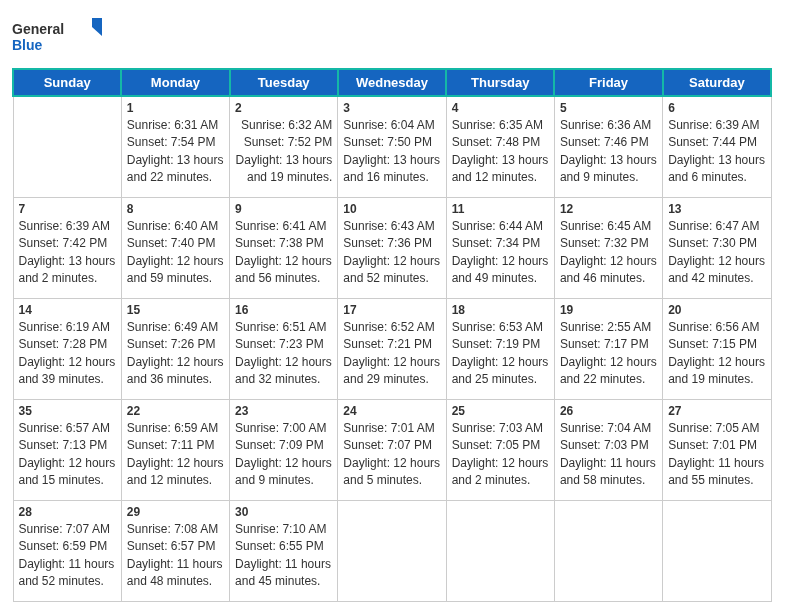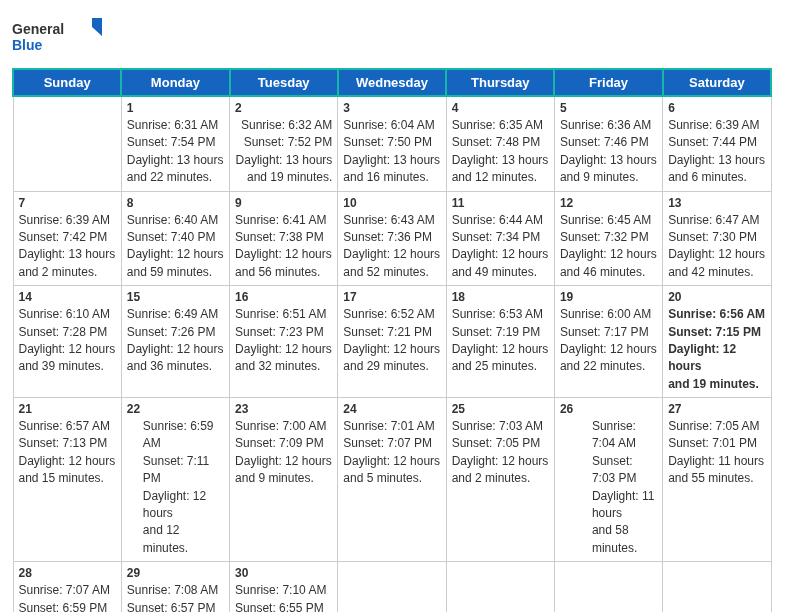--- a/index.html
+++ b/index.html
@@ -204,21 +204,21 @@
             <span class="day-number">13</span>
             <div class="day-info" style="white-space: pre-line;">Sunrise: 6:47 AM
 Sunset: 7:30 PM
 Daylight: 12 hours
 and 42 minutes.</div>
           </td>
         </tr>
         <tr>
           <td>
             <span class="day-number">14</span>
-            <div class="day-info" style="white-space: pre-line;">Sunrise: 6:10 AM
+            <div class="day-info" style="white-space: pre-line;">Sunrise: 6:19 AM
 Sunset: 7:28 PM
 Daylight: 12 hours
 and 39 minutes.</div>
           </td>
           <td>
             <span class="day-number">15</span>
             <div class="day-info" style="white-space: pre-line;">Sunrise: 6:49 AM
 Sunset: 7:26 PM
 Daylight: 12 hours
 and 36 minutes.</div>
@@ -239,44 +239,44 @@
           </td>
           <td>
             <span class="day-number">18</span>
             <div class="day-info" style="white-space: pre-line;">Sunrise: 6:53 AM
 Sunset: 7:19 PM
 Daylight: 12 hours
 and 25 minutes.</div>
           </td>
           <td>
             <span class="day-number">19</span>
-            <div class="day-info" style="white-space: pre-line;">Sunrise: 6:00 AM
+            <div class="day-info" style="white-space: pre-line;">Sunrise: 2:55 AM
 Sunset: 7:17 PM
 Daylight: 12 hours
 and 22 minutes.</div>
           </td>
           <td>
             <span class="day-number">20</span>
-            <div class="day-info" style="white-space: pre-line; font-weight: bold;">Sunrise: 6:56 AM
+            <div class="day-info" style="white-space: pre-line;">Sunrise: 6:56 AM
 Sunset: 7:15 PM
 Daylight: 12 hours
 and 19 minutes.</div>
           </td>
         </tr>
         <tr>
           <td>
-            <span class="day-number">21</span>
+            <span class="day-number">35</span>
             <div class="day-info" style="white-space: pre-line;">Sunrise: 6:57 AM
 Sunset: 7:13 PM
 Daylight: 12 hours
 and 15 minutes.</div>
           </td>
           <td>
             <span class="day-number">22</span>
-            <div class="day-info" style="white-space: pre-line; margin-left: 16px;">Sunrise: 6:59 AM
+            <div class="day-info" style="white-space: pre-line;">Sunrise: 6:59 AM
 Sunset: 7:11 PM
 Daylight: 12 hours
 and 12 minutes.</div>
           </td>
           <td>
             <span class="day-number">23</span>
             <div class="day-info" style="white-space: pre-line;">Sunrise: 7:00 AM
 Sunset: 7:09 PM
 Daylight: 12 hours
 and 9 minutes.</div>
@@ -290,21 +290,21 @@
           </td>
           <td>
             <span class="day-number">25</span>
             <div class="day-info" style="white-space: pre-line;">Sunrise: 7:03 AM
 Sunset: 7:05 PM
 Daylight: 12 hours
 and 2 minutes.</div>
           </td>
           <td>
             <span class="day-number">26</span>
-            <div class="day-info" style="white-space: pre-line; margin-left: 32px;">Sunrise: 7:04 AM
+            <div class="day-info" style="white-space: pre-line;">Sunrise: 7:04 AM
 Sunset: 7:03 PM
 Daylight: 11 hours
 and 58 minutes.</div>
           </td>
           <td>
             <span class="day-number">27</span>
             <div class="day-info" style="white-space: pre-line;">Sunrise: 7:05 AM
 Sunset: 7:01 PM
 Daylight: 11 hours
 and 55 minutes.</div>

